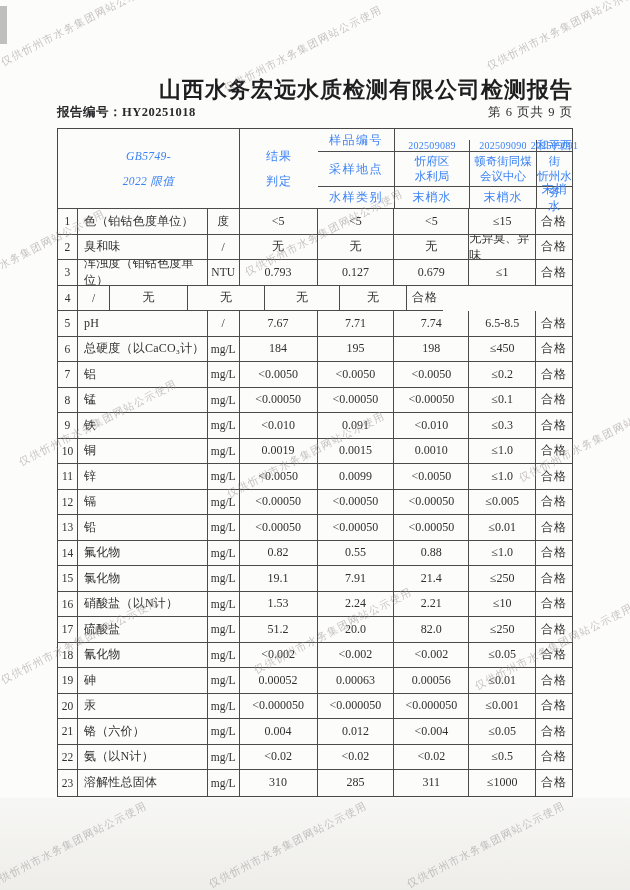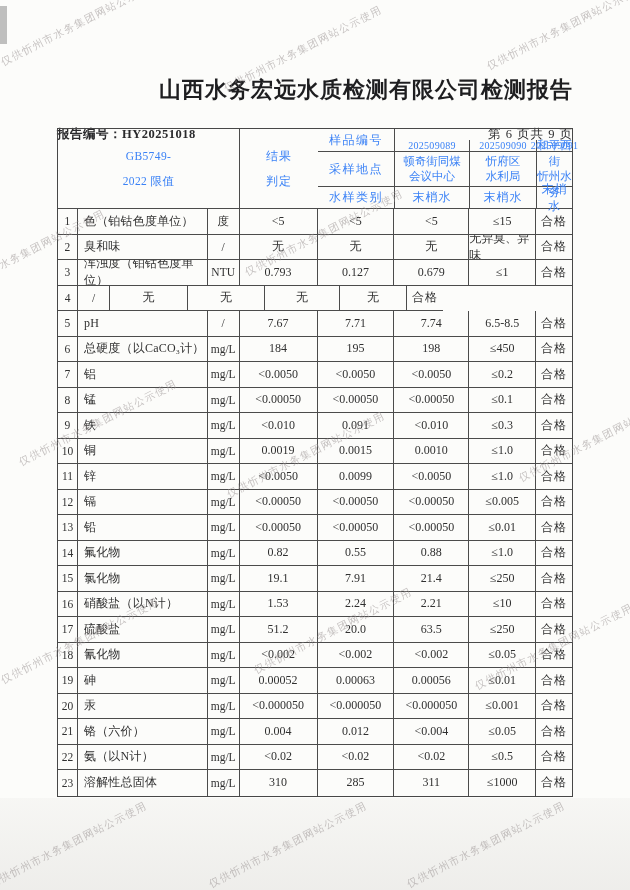--- a/index.html
+++ b/index.html
@@ -14,41 +14,41 @@
   
   .wm{position:absolute;white-space:nowrap;font-size:10.5px;letter-spacing:1.2px;
       color:#9b9494;opacity:.55;transform:rotate(-27deg);transform-origin:0 50%;
       font-family:"Liberation Sans","DejaVu Sans",sans-serif;pointer-events:none;z-index:6;}
 
   .title{position:absolute;left:0;top:75px;width:573px;margin:0;text-align:right;
     font-family:"Liberation Sans","DejaVu Sans",sans-serif;font-weight:700;
     font-size:22px;letter-spacing:1px;color:#1e1e20;}
 
   .meta-row{position:absolute;left:57px;top:104px;width:516px;display:flex;
-    justify-content:space-between;align-items:baseline;margin-top:22px;}
+    justify-content:space-between;align-items:baseline;}
   .report-no{font-size:12.5px;font-weight:700;letter-spacing:.5px;
     font-family:"Liberation Sans","DejaVu Sans",sans-serif;color:#2a2a2c;}
   .report-no .num{font-family:"Liberation Serif","DejaVu Serif",serif;font-weight:700;}
   .page-indicator{font-size:12.5px;letter-spacing:1px;color:#2c2c2e;}
 
   
   .table{position:absolute;left:57px;top:128px;width:516px;border:1px solid #474747;
     box-sizing:border-box;background:transparent;z-index:2;}
   .thead{display:grid;grid-template-columns:182px 78px 77px 75px 67px 36px;
     grid-template-rows:23px 35px 22px;}
   .hc{box-sizing:border-box;border-right:1px solid #4b4b4b;border-bottom:1px solid #4b4b4b;
     display:flex;align-items:center;justify-content:center;text-align:center;
     font-size:12px;color:#3b82f6;}
   .hc.last{border-right:none;}
   .hc.span3{grid-row:1 / 4;}
   .h-label{letter-spacing:1.5px;}
   .h-sample{font-size:10px;letter-spacing:.3px;margin-top:11px;}
   .h-loc{font-size:11.5px;line-height:15.5px;white-space:pre-line;}
   .h-type{letter-spacing:1px;}
-  .h-limit{font-size:11.5px;line-height:25px;white-space:pre-line;letter-spacing:.4px;}
+  .h-limit{font-size:11.5px;line-height:25px;white-space:pre-line;letter-spacing:.4px;font-style:italic;}
   .h-result{font-size:12px;line-height:25px;white-space:pre-line;letter-spacing:1px;}
 
   .tbody{display:block;}
   .tr{display:flex;}
   .td{box-sizing:border-box;height:25.5px;border-right:1px solid #4b4b4b;
     border-bottom:1px solid #4b4b4b;display:flex;align-items:center;justify-content:center;
     font-size:12px;color:#303030;overflow:hidden;}
   .tr:last-child .td{border-bottom:none;}
   .c-no{width:20px;font-size:11.5px;}
   .c-item{width:130px;justify-content:flex-start;padding-left:6px;letter-spacing:.2px;}
@@ -99,24 +99,24 @@
       <div class="hc h-label">样品编号</div>
       <div class="hc h-sample">202509089</div>
       <div class="hc h-sample">202509090</div>
       <div class="hc h-sample">202509091</div>
       <div class="hc h-limit span3">GB5749-
 2022 限值</div>
       <div class="hc h-result span3 last">结果
 判定</div>
 
       <div class="hc h-label">采样地点</div>
+      <div class="hc h-loc">忻府区
+水利局</div>
       <div class="hc h-loc">顿奇街同煤
 会议中心</div>
-      <div class="hc h-loc">忻府区
-水利局</div>
       <div class="hc h-loc">和平西街
 忻州水务</div>
 
       <div class="hc h-label">水样类别</div>
       <div class="hc h-type">末梢水</div>
       <div class="hc h-type">末梢水</div>
       <div class="hc h-type">末梢水</div>
     </div>
     <div class="tbody" id="tbody">
         <div class="tr">
@@ -277,21 +277,21 @@
     <div class="td c-v3">2.21</div>
     <div class="td c-limit">≤10</div>
     <div class="td c-result">合格</div>
   </div>
         <div class="tr">
     <div class="td c-no">17</div>
     <div class="td c-item">硫酸盐</div>
     <div class="td c-unit">mg/L</div>
     <div class="td c-v1">51.2</div>
     <div class="td c-v2">20.0</div>
-    <div class="td c-v3">63.5</div>
+    <div class="td c-v3">82.0</div>
     <div class="td c-limit">≤250</div>
     <div class="td c-result">合格</div>
   </div>
         <div class="tr">
     <div class="td c-no">18</div>
     <div class="td c-item">氰化物</div>
     <div class="td c-unit">mg/L</div>
     <div class="td c-v1">&lt;0.002</div>
     <div class="td c-v2">&lt;0.002</div>
     <div class="td c-v3">&lt;0.002</div>

